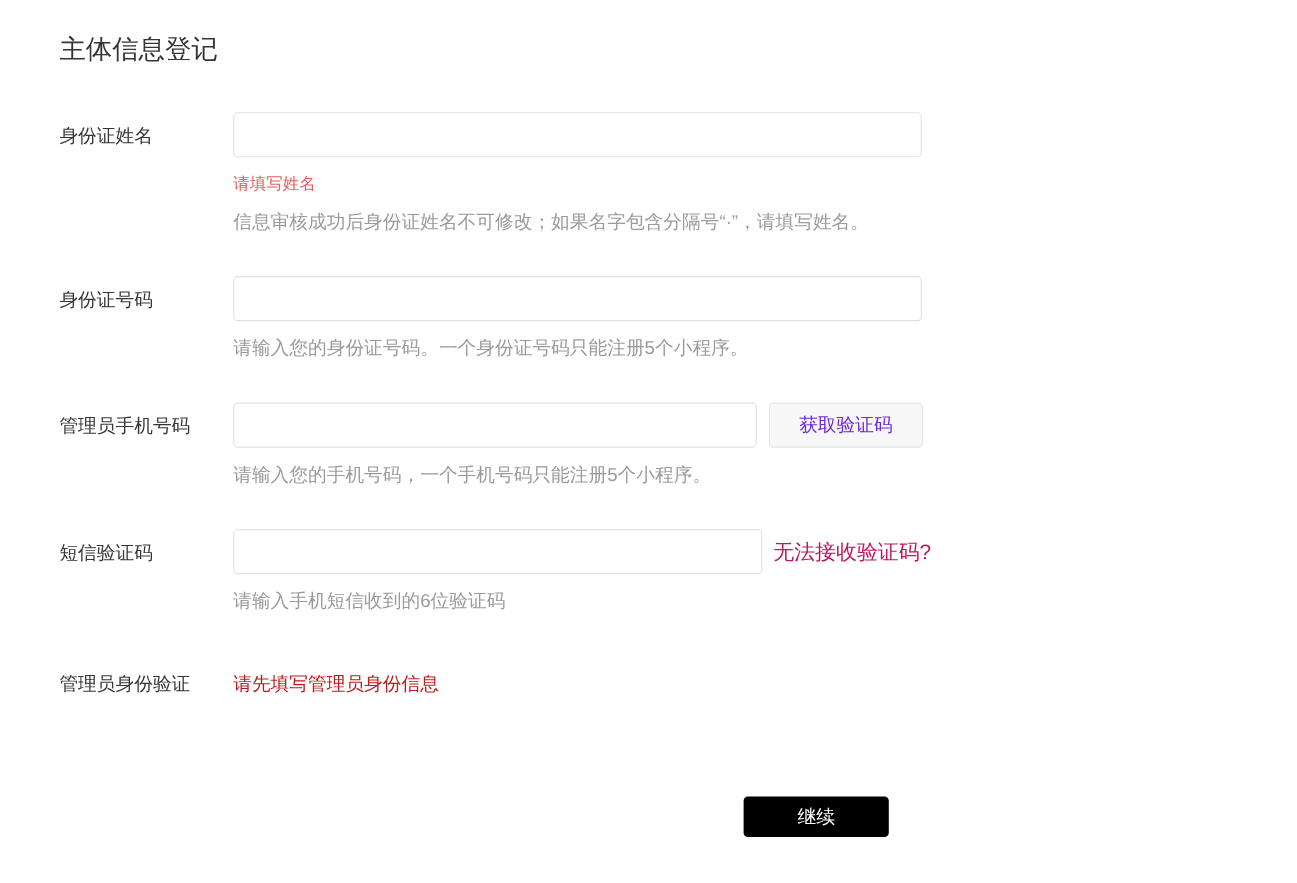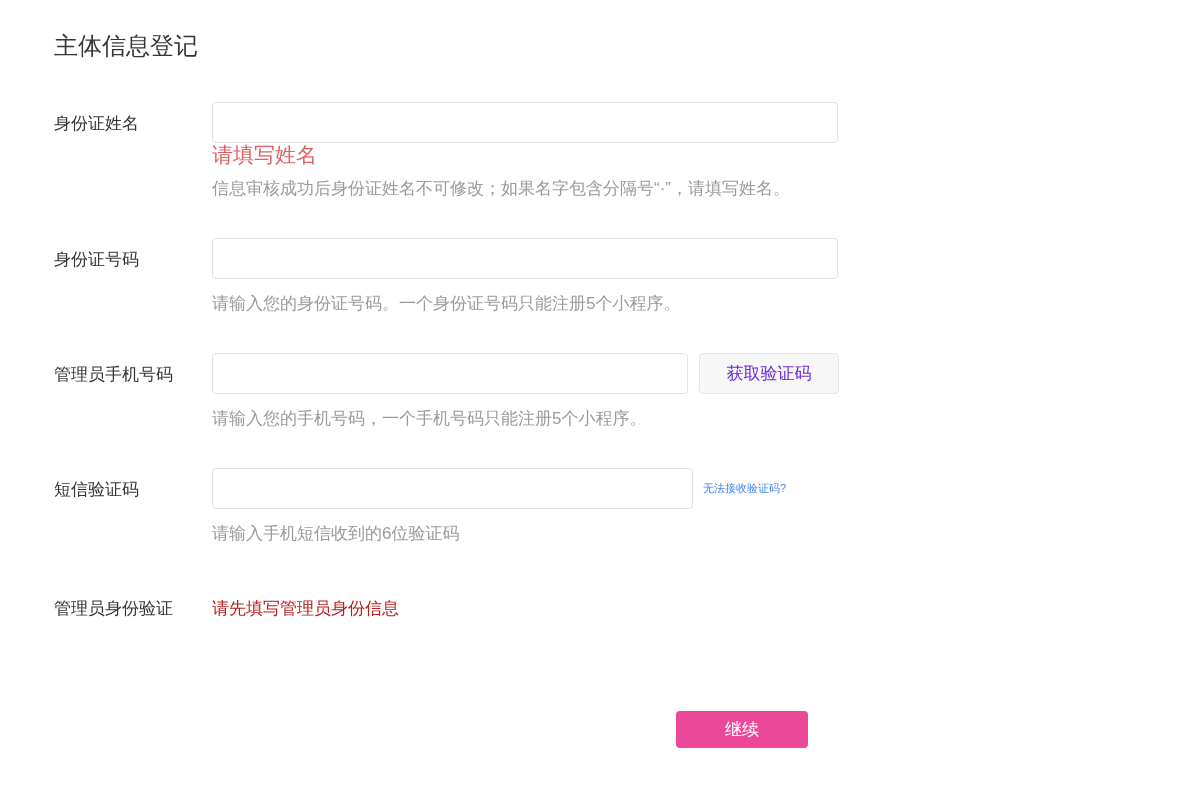--- a/index.html
+++ b/index.html
@@ -49,22 +49,22 @@
     border-radius: 4px;
     padding: 0 12px;
     font-size: 17px;
     color: #353535;
     outline: none;
     background: #ffffff;
   }
   .text-input.w-phone { width: 476px; }
   .text-input.w-sms   { width: 481px; }
   .error-text {
-    margin-top: 0;
-    font-size: 21px;
+    margin-top: 13px;
+    font-size: 15px;
     line-height: 24px;
     color: #e15f63;
   }
   .helper-text {
     margin-top: 10px;
     font-size: 17px;
     line-height: 24px;
     color: #9a9a9a;
   }
   .helper-only { margin-top: 13px; }
@@ -75,40 +75,40 @@
     background: #f7f7f7;
     border: 1px solid #e5e5e5;
     border-radius: 4px;
     color: #6d28d9;
     font-size: 17px;
     cursor: not-allowed;
     font-family: inherit;
   }
   .inline-link {
     margin-left: 10px;
-    font-size: 11px;
-    color: #3b82f6;
+    font-size: 19px;
+    color: #be185d;
     text-decoration: none;
     white-space: nowrap;
     cursor: pointer;
   }
   .static-value {
     font-size: 17px;
     line-height: 24px;
     color: #b91c1c;
   }
   .row-verify { margin-top: 51px; margin-bottom: 0; }
   .submit-area {
     margin-top: 90px;
     padding-left: 622px;
   }
   .submit-button {
     width: 132px;
     height: 37px;
-    background: #ec4899;
+    background: #000000;
     border: none;
     border-radius: 4px;
     color: #ffffff;
     font-size: 17px;
     cursor: pointer;
     font-family: inherit;
   }
 </style>
 </head>
 <body>

